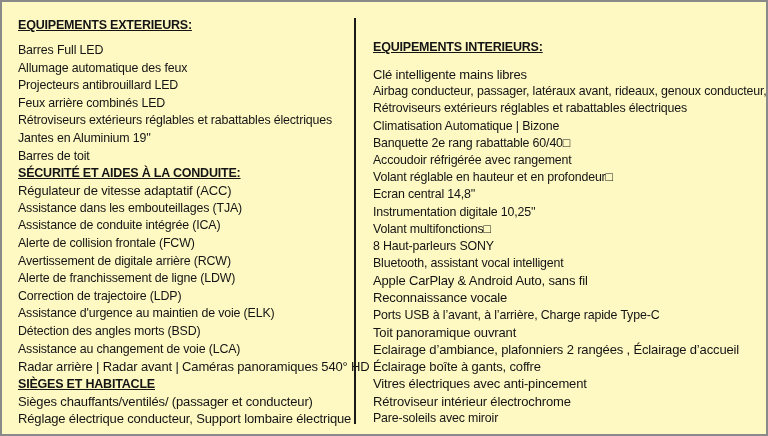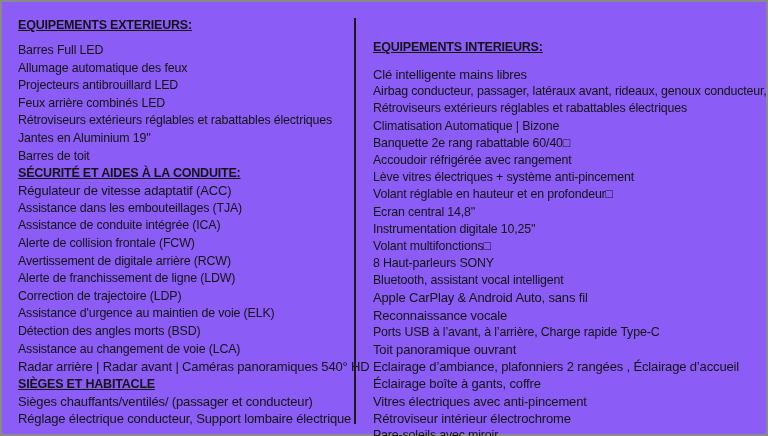--- a/index.html
+++ b/index.html
@@ -2,21 +2,21 @@
 <html><head>
   <meta charset="utf-8">
   <style>
     html, body { margin: 0; padding: 0; }
     body {
       width: 768px; height: 436px; background: #ffffff; overflow: hidden;
       font-family: "Liberation Sans", "DejaVu Sans", sans-serif; color: #141414;
     }
     .frame {
       position: absolute; left: 0; top: 0; width: 764px; height: 432px;
-      border: 2px solid #8a8a8a; background: #8b5cf6;
+      border: 2px solid #8a8a8a; background: #fef9c3;
     }
     .divider {
       position: absolute; left: 352px; top: 16px; width: 2px; height: 406px;
       background: #1a1a1a;
     }
     .col { position: absolute; }
     .col-left { left: 16px; top: 14px; width: 330px; }
     .col-right { left: 371px; top: 36px; width: 390px; }
     .heading {
       font-weight: bold; text-decoration: underline; font-size: 12.5px;
@@ -76,21 +76,20 @@
 
   <div class="col col-right">
     <div class="heading h-main">EQUIPEMENTS INTERIEURS:</div>
     <div>
       <div class="item small">Clé intelligente mains libres</div>
       <div class="item">Airbag conducteur, passager, latéraux avant, rideaux, genoux conducteur,</div>
       <div class="item">Rétroviseurs extérieurs réglables et rabattables électriques</div>
       <div class="item">Climatisation Automatique | Bizone</div>
       <div class="item">Banquette 2e rang rabattable 60/40□</div>
       <div class="item">Accoudoir réfrigérée avec rangement</div>
-      <div class="item">Lève vitres électriques + système anti-pincement</div>
       <div class="item">Volant réglable en hauteur et en profondeur□</div>
       <div class="item">Ecran central 14,8''</div>
       <div class="item">Instrumentation digitale 10,25''</div>
       <div class="item">Volant multifonctions□</div>
       <div class="item">8 Haut-parleurs SONY</div>
       <div class="item">Bluetooth, assistant vocal intelligent</div>
       <div class="item small">Apple CarPlay &amp; Android Auto, sans fil</div>
       <div class="item small">Reconnaissance vocale</div>
       <div class="item">Ports USB à l’avant, à l’arrière, Charge rapide Type-C</div>
       <div class="item small">Toit panoramique ouvrant</div>

